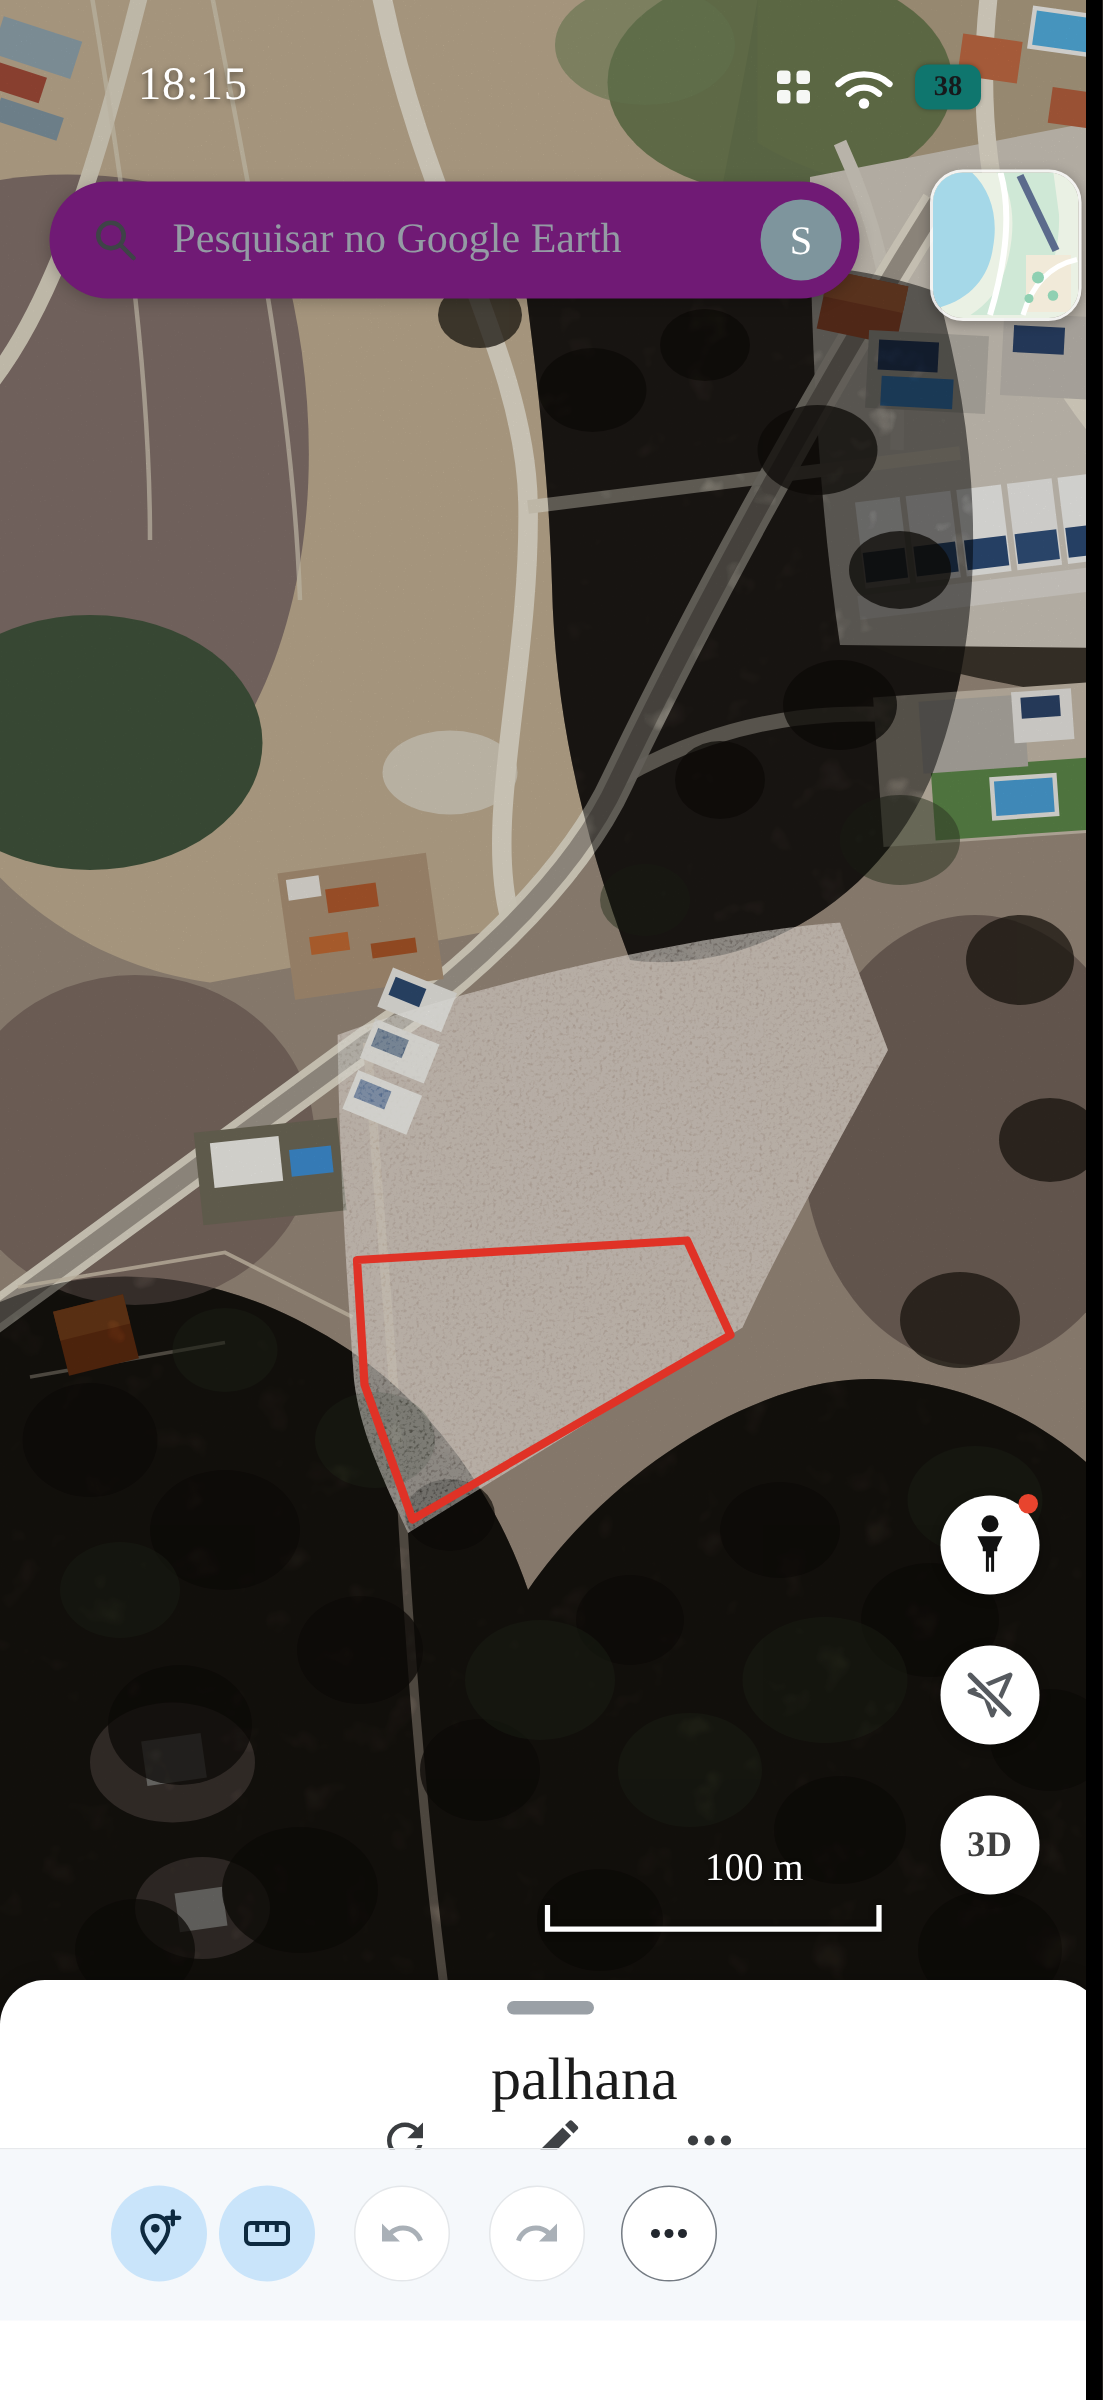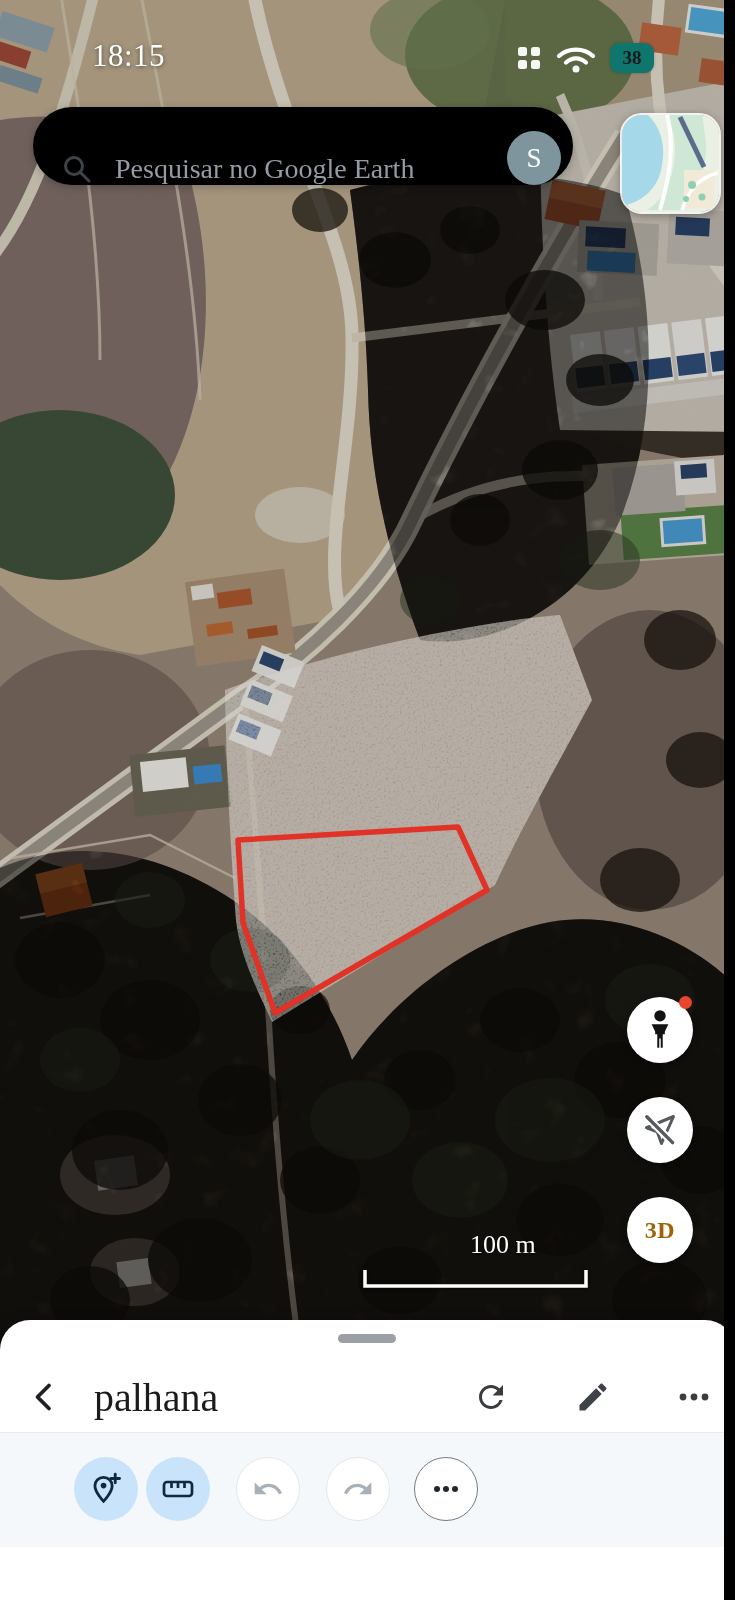--- a/index.html
+++ b/index.html
@@ -10,42 +10,42 @@
   
   #map-svg{position:absolute;left:0;top:0;}
   
   .status-time{position:absolute;left:92px;top:38px;font-size:31px;color:#fff;
     text-shadow:0 1px 4px rgba(0,0,0,.55);font-weight:400;letter-spacing:.5px;}
   .status-right{position:absolute;left:516px;top:42px;display:flex;align-items:center;gap:14px;}
   .battery-pill{width:44px;height:30px;background:#0f766e;border-radius:9px;display:flex;
     align-items:center;justify-content:center;font-size:19px;font-weight:700;color:#17191c;
     box-shadow:0 0 3px rgba(0,0,0,.25);}
   
-  .search-bar{position:absolute;left:33px;top:107px;width:540px;height:78px;border-radius:39px;
-    background:#000000;box-shadow:0 2px 10px rgba(0,0,0,.22);display:flex;align-items:flex-end;padding:0 12px 0 28px;}
+  .search-bar{position:absolute;left:33px;top:121px;width:540px;height:78px;border-radius:39px;
+    background:#701a75;box-shadow:0 2px 10px rgba(0,0,0,.22);display:flex;align-items:center;padding:0 12px 0 28px;}
   .search-placeholder{flex:1;margin-left:22px;font-size:28px;color:#949ba4;}
   .avatar{width:54px;height:54px;border-radius:50%;background:#7e959d;color:#fff;display:flex;
     align-items:center;justify-content:center;font-size:27px;}
   
   .map-thumb{position:absolute;left:620px;top:113px;width:101px;height:101px;border-radius:22px;
     overflow:hidden;box-shadow:0 2px 8px rgba(0,0,0,.3);border:2px solid rgba(255,255,255,.85);}
   
   .fab{position:absolute;left:627px;width:66px;height:66px;border-radius:50%;background:#fff;
     box-shadow:0 2px 7px rgba(0,0,0,.32);display:flex;align-items:center;justify-content:center;}
-  .fab-3d{font-size:24px;font-weight:700;color:#a16207;letter-spacing:.5px;}
+  .fab-3d{font-size:24px;font-weight:700;color:#404040;letter-spacing:.5px;}
   .pegman-dot{position:absolute;left:679px;top:996px;width:13px;height:13px;border-radius:50%;background:#e8442e;}
   
   .scale-label{position:absolute;left:470px;top:1230px;width:112px;text-align:left;font-size:26px;
     color:#fff;text-shadow:0 1px 3px rgba(0,0,0,.7);}
   .scale-bracket{position:absolute;left:354px;top:1262px;}
   
   .sheet{position:absolute;left:0;top:1320px;width:735px;height:280px;background:#fff;
     border-radius:30px 30px 0 0;box-shadow:0 -2px 12px rgba(0,0,0,.18);}
   .drag-handle{position:absolute;left:338px;top:14px;width:58px;height:9px;border-radius:5px;background:#9aa0a6;}
-  .title-row{position:absolute;left:0;top:42px;width:100%;height:70px;display:flex;align-items:center;padding:0 24px 0 30px;}
+  .title-row{position:absolute;left:0;top:42px;width:100%;height:70px;display:flex;align-items:center;padding:0 24px 0 30px;flex-direction:column;}
   .sheet-title{margin-left:38px;font-size:40px;color:#1b1b1b;flex:1;}
   .title-icons{display:flex;align-items:center;gap:66px;}
   .divider{position:absolute;left:0;top:112px;width:100%;height:1px;background:#e7e9ec;}
   .toolbar{position:absolute;left:0;top:113px;width:100%;height:114px;background:#f5f8fb;}
   .tool-btn{position:absolute;top:24px;width:64px;height:64px;border-radius:50%;display:flex;
     align-items:center;justify-content:center;background:#fff;border:1.5px solid #e4e7ea;}
   .tool-btn.active{background:#c9e4fa;border:none;}
   .tool-btn.strong{border:1.5px solid #747b83;}
 </style>
 </head>

